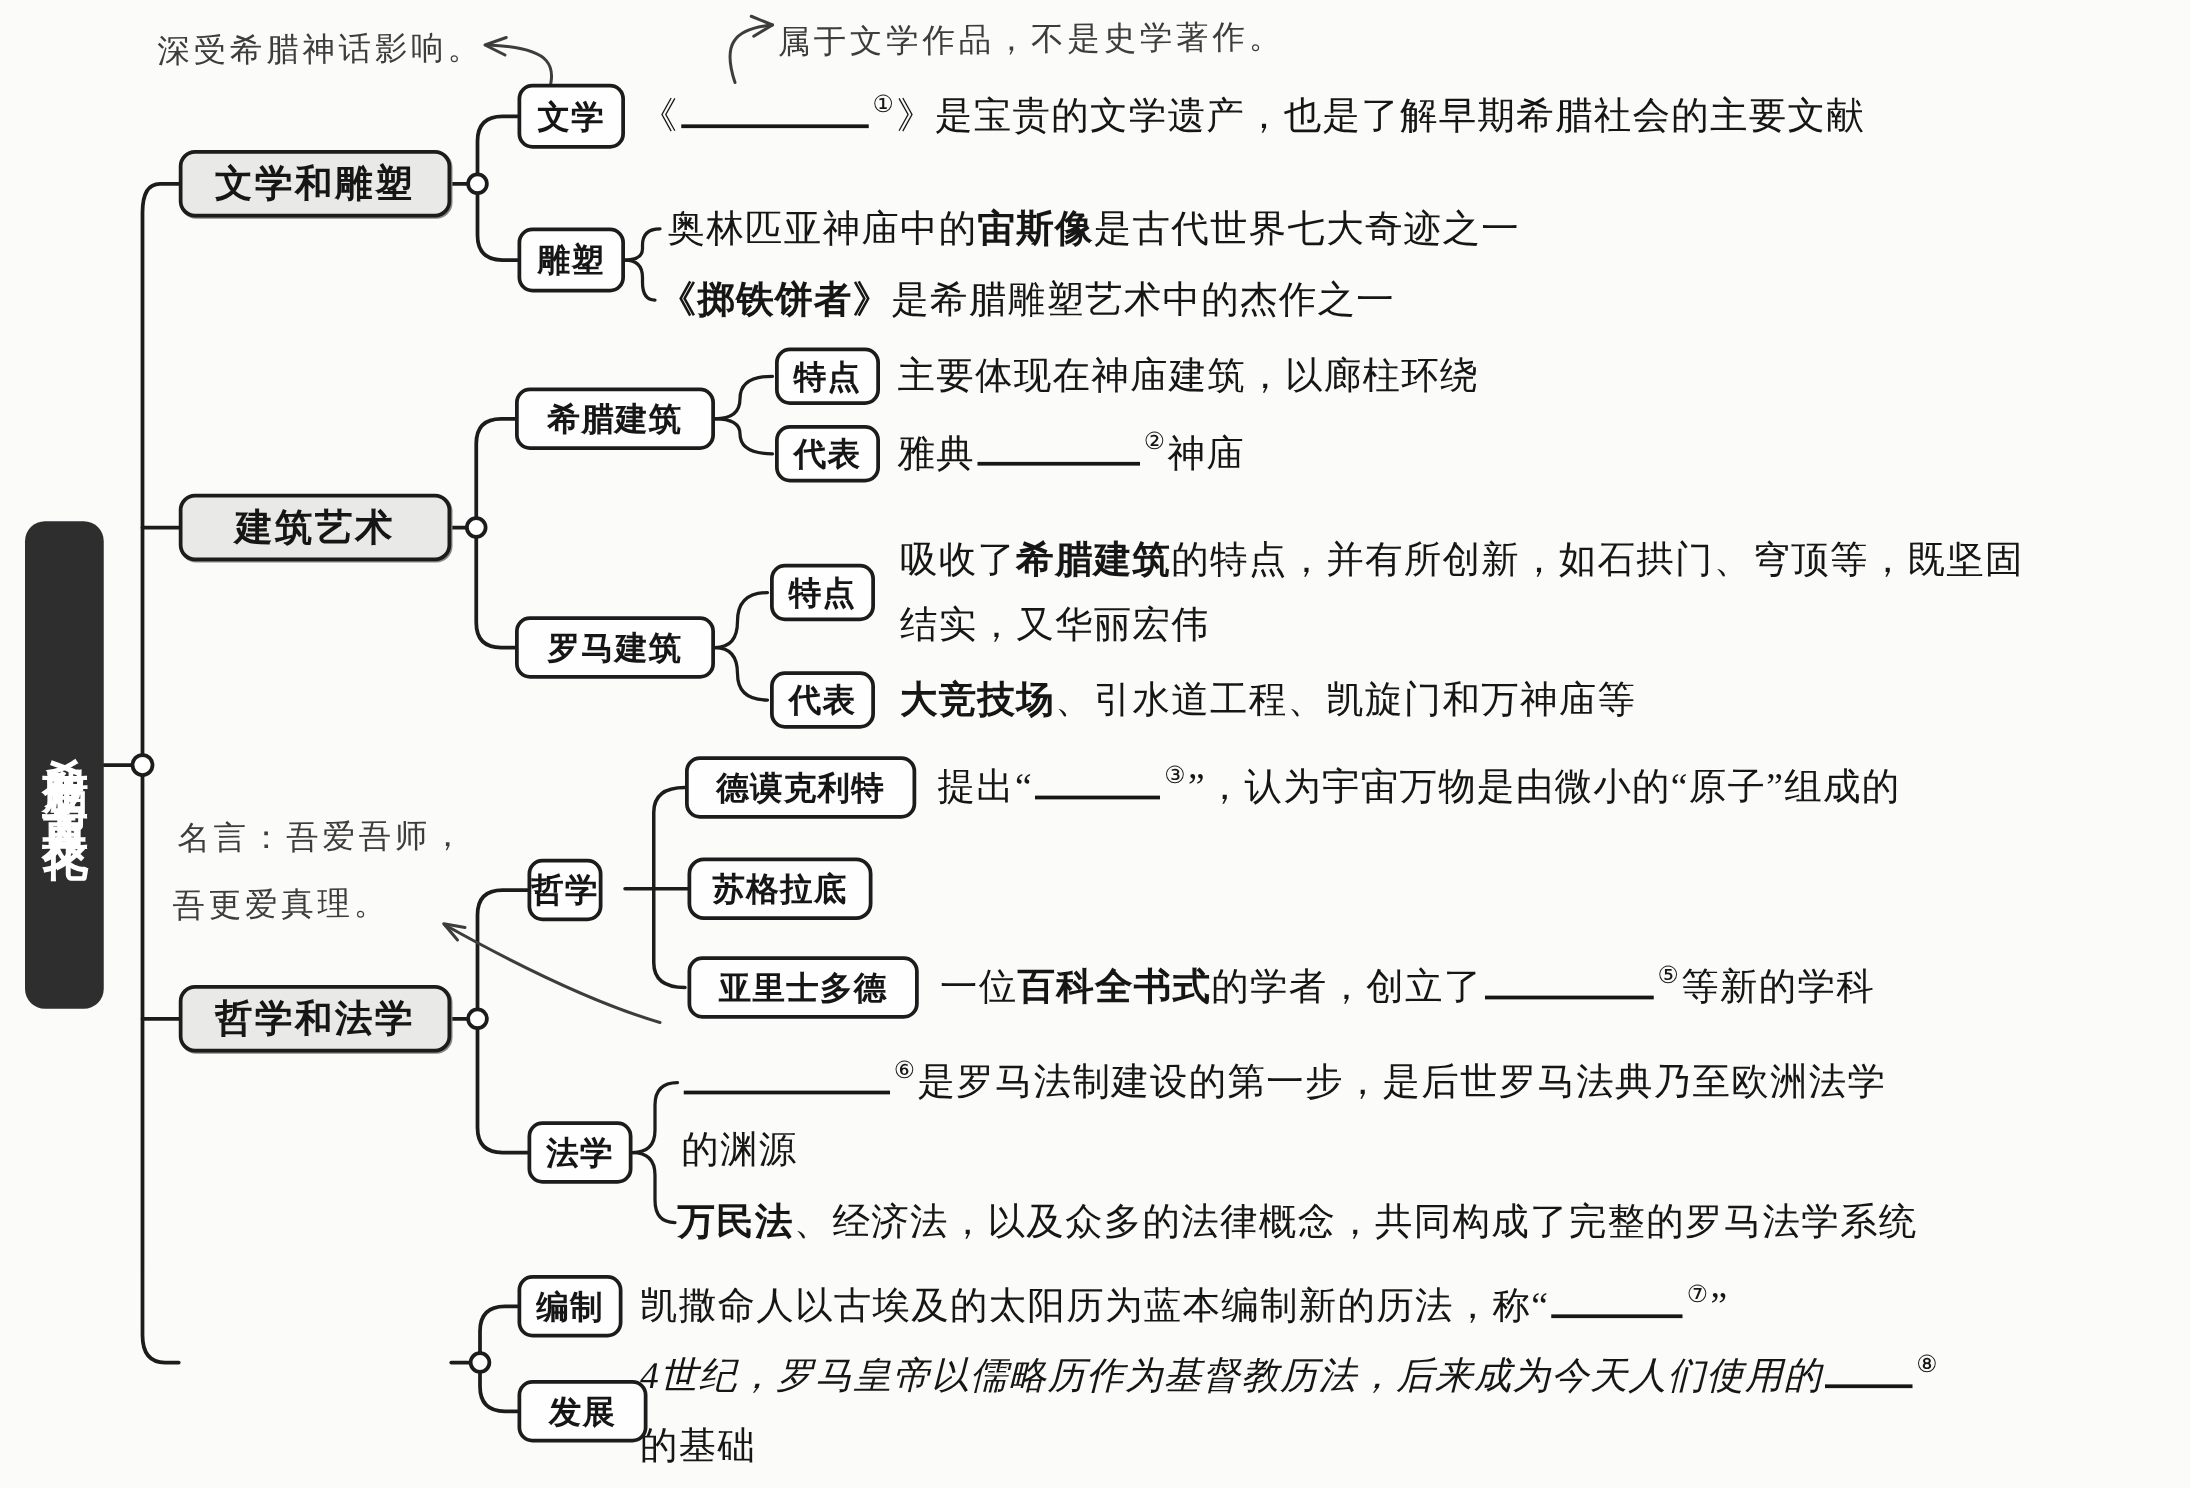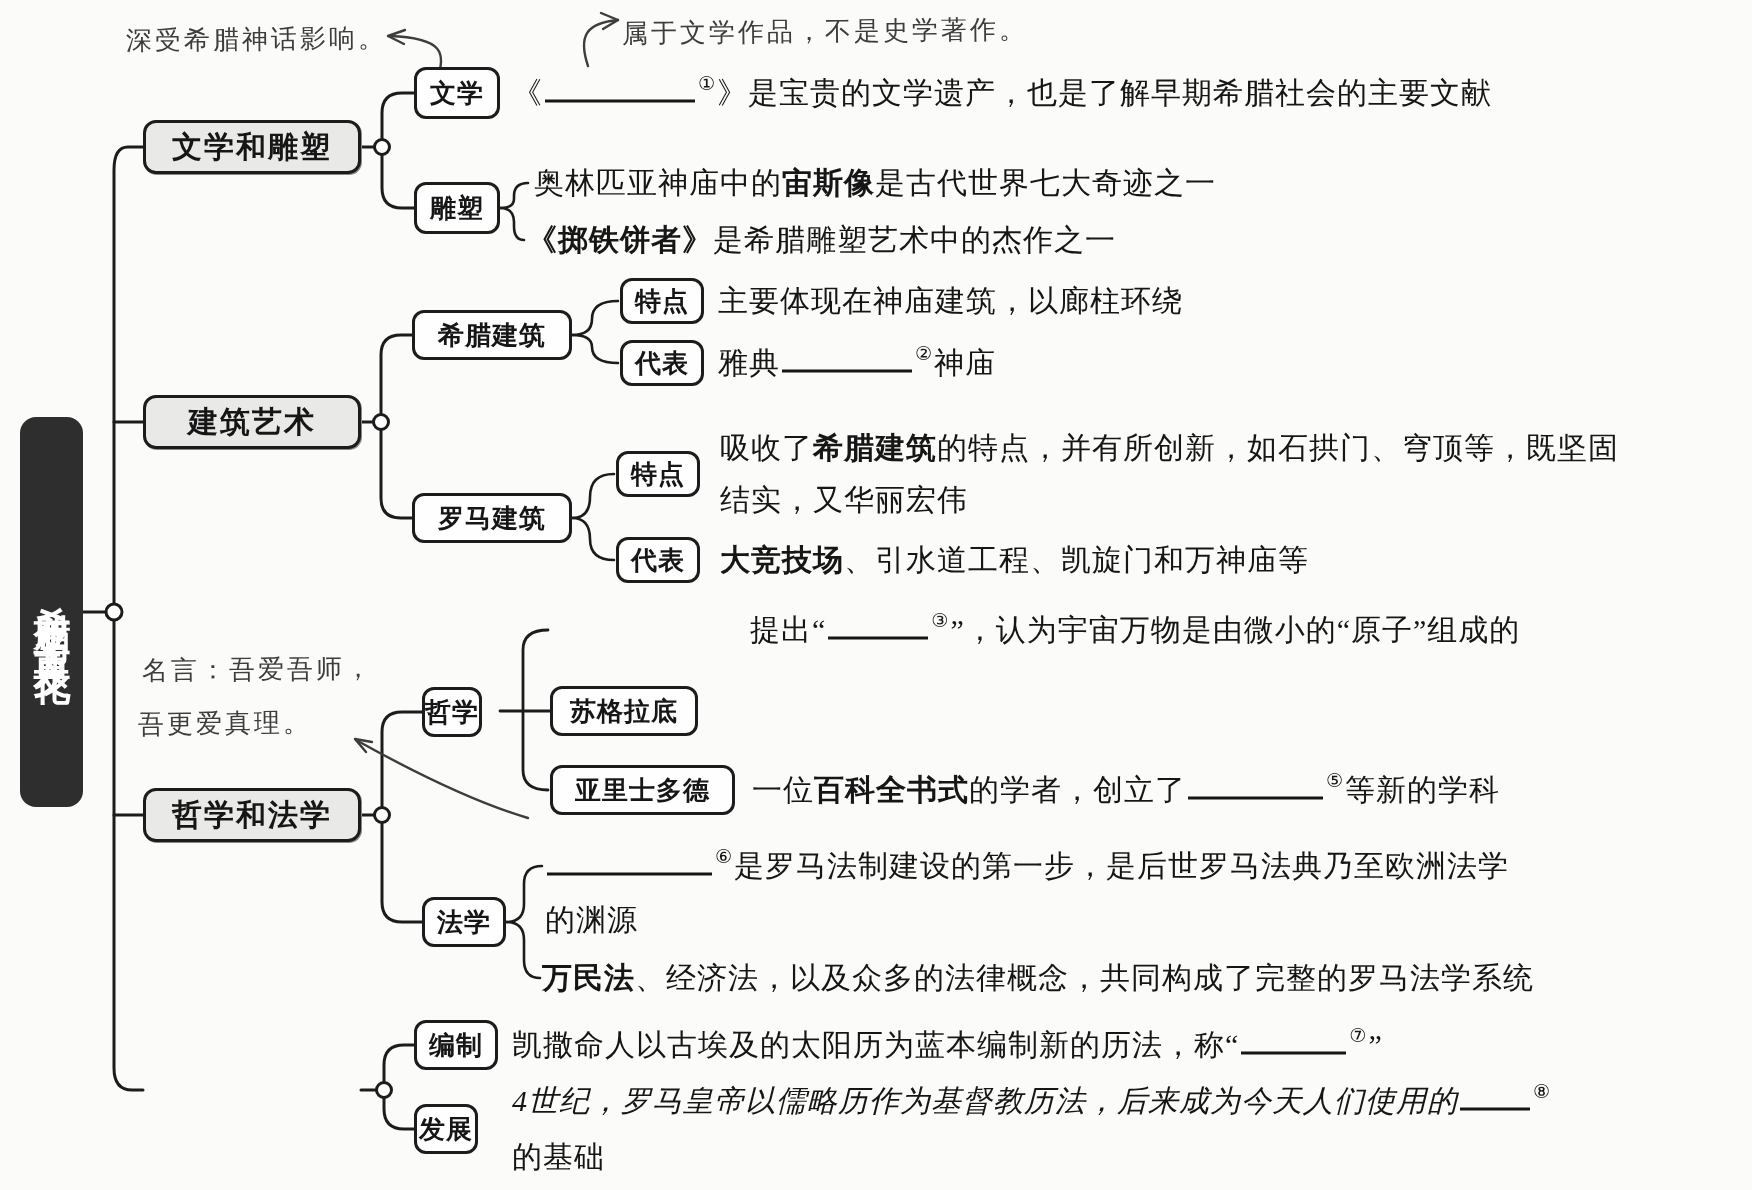--- a/index.html
+++ b/index.html
@@ -156,28 +156,29 @@
   <div class="line" style="left:718px;top:363px;"><span>雅典</span><span class="blank" style="width: 130px;"></span><sup class="cnum">②</sup><span>神庙</span></div>
   <div class="node" style="left:412px;top:493px;width:160px;height:50px;">罗马建筑</div>
   <div class="node" style="left:616px;top:451px;width:84px;height:46px;">特点</div>
   <div class="line" style="left:720px;top:448px;"><span>吸收了</span><span class="em">希腊建筑</span><span>的特点，并有所创新，如石拱门、穹顶等，既坚固</span></div>
   <div class="line" style="left:720px;top:500px;"><span>结实，又华丽宏伟</span></div>
   <div class="node" style="left:616px;top:537px;width:84px;height:46px;">代表</div>
   <div class="line" style="left:720px;top:560px;"><span class="em">大竞技场</span><span>、引水道工程、凯旋门和万神庙等</span></div>
 
   <div class="branch" style="left:143px;top:788px;width:218px;height:54px;">哲学和法学</div>
   <div class="node" style="left:422px;top:687px;width:60px;height:50px;">哲学</div>
+  <div class="node" style="left:548px;top:605px;width:185px;height:50px;">德谟克利特</div>
   <div class="line" style="left:750px;top:630px;"><span>提出“</span><span class="blank" style="width: 100px;"></span><sup class="cnum">③</sup><span>”，认为宇宙万物是由微小的“原子”组成的</span></div>
-  <div class="node" style="left:550px;top:686px;width:148px;height:50px;">苏格拉底</div>
+  <div class="node" style="left:550px;top:686px;width:148px;height:50px;border-radius:13px;">苏格拉底</div>
   <div class="node" style="left:550px;top:765px;width:185px;height:50px;">亚里士多德</div>
   <div class="line" style="left:752px;top:790px;"><span>一位</span><span class="em">百科全书式</span><span>的学者，创立了</span><span class="blank" style="width: 135px;"></span><sup class="cnum">⑤</sup><span>等新的学科</span></div>
   <div class="node" style="left:422px;top:897px;width:84px;height:50px;">法学</div>
   <div class="line" style="left:545px;top:866px;"><span class="blank" style="width: 165px;"></span><sup class="cnum">⑥</sup><span>是罗马法制建设的第一步，是后世罗马法典乃至欧洲法学</span></div>
   <div class="line" style="left:545px;top:920px;"><span>的渊源</span></div>
   <div class="line" style="left:542px;top:978px;"><span class="em">万民法</span><span>、经济法，以及众多的法律概念，共同构成了完整的罗马法学系统</span></div>
 
   <div class="node" style="left:414px;top:1020px;width:84px;height:50px;">编制</div>
   <div class="line" style="left:512px;top:1045px;"><span>凯撒命人以古埃及的太阳历为蓝本编制新的历法，称“</span><span class="blank" style="width: 105px;"></span><sup class="cnum">⑦</sup><span>”</span></div>
-  <div class="node" style="left:414px;top:1104px;width:64px;height:50px;">发展</div>
+  <div class="node" style="left:414px;top:1104px;width:104px;height:50px;">发展</div>
   <div class="line" style="left:512px;top:1101px;font-style:italic;"><span>4世纪，罗马皇帝以儒略历作为基督教历法，后来成为今天人们使用的</span><span class="blank" style="width: 70px;"></span><sup class="cnum">⑧</sup></div>
   <div class="line" style="left:512px;top:1157px;"><span>的基础</span></div>
 
 </div>
 
 </body></html>

